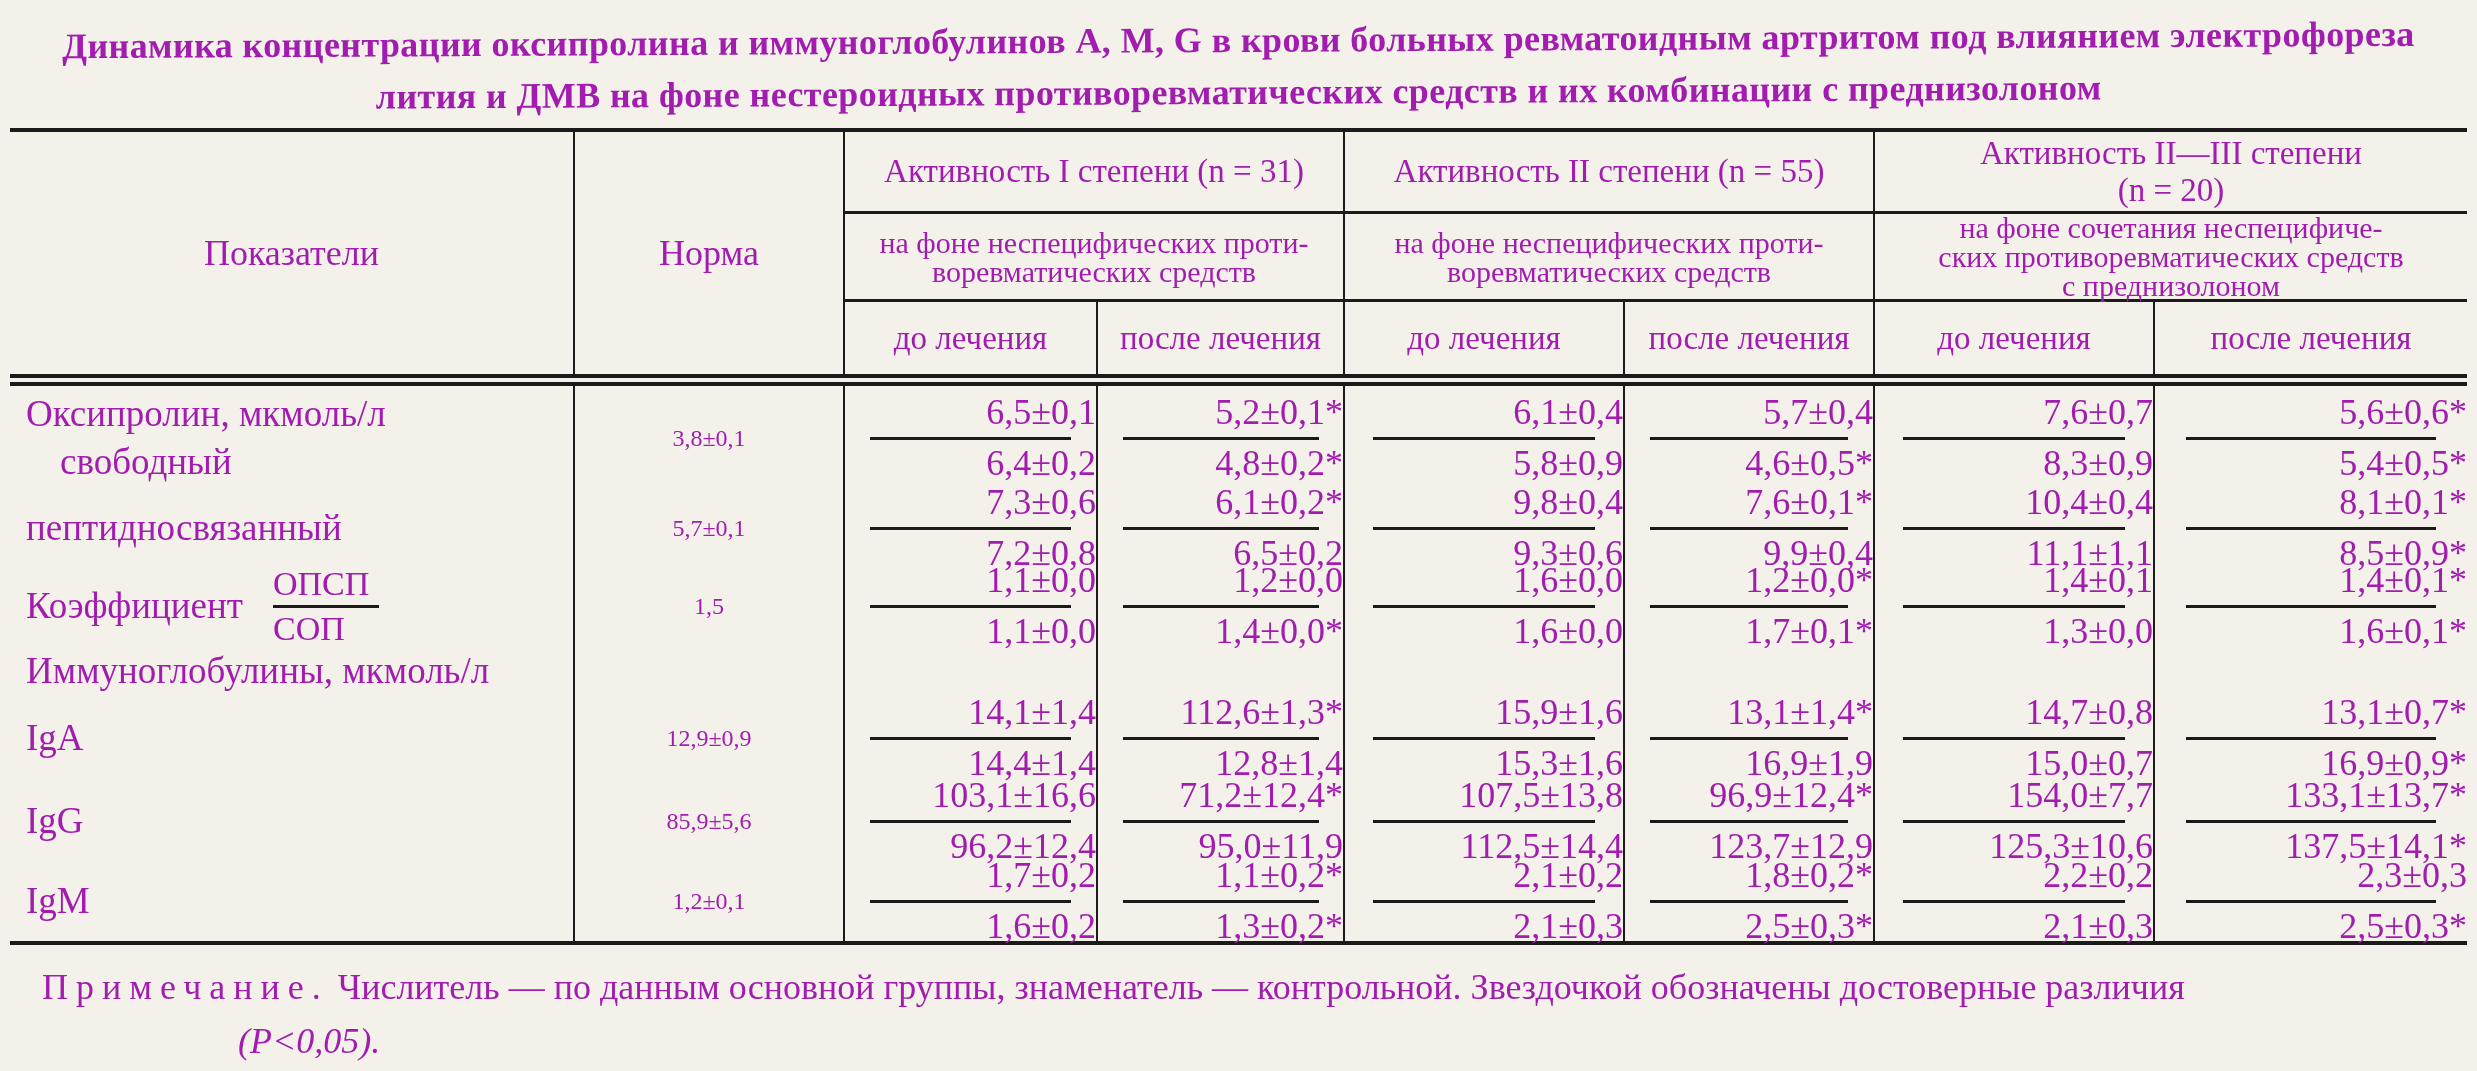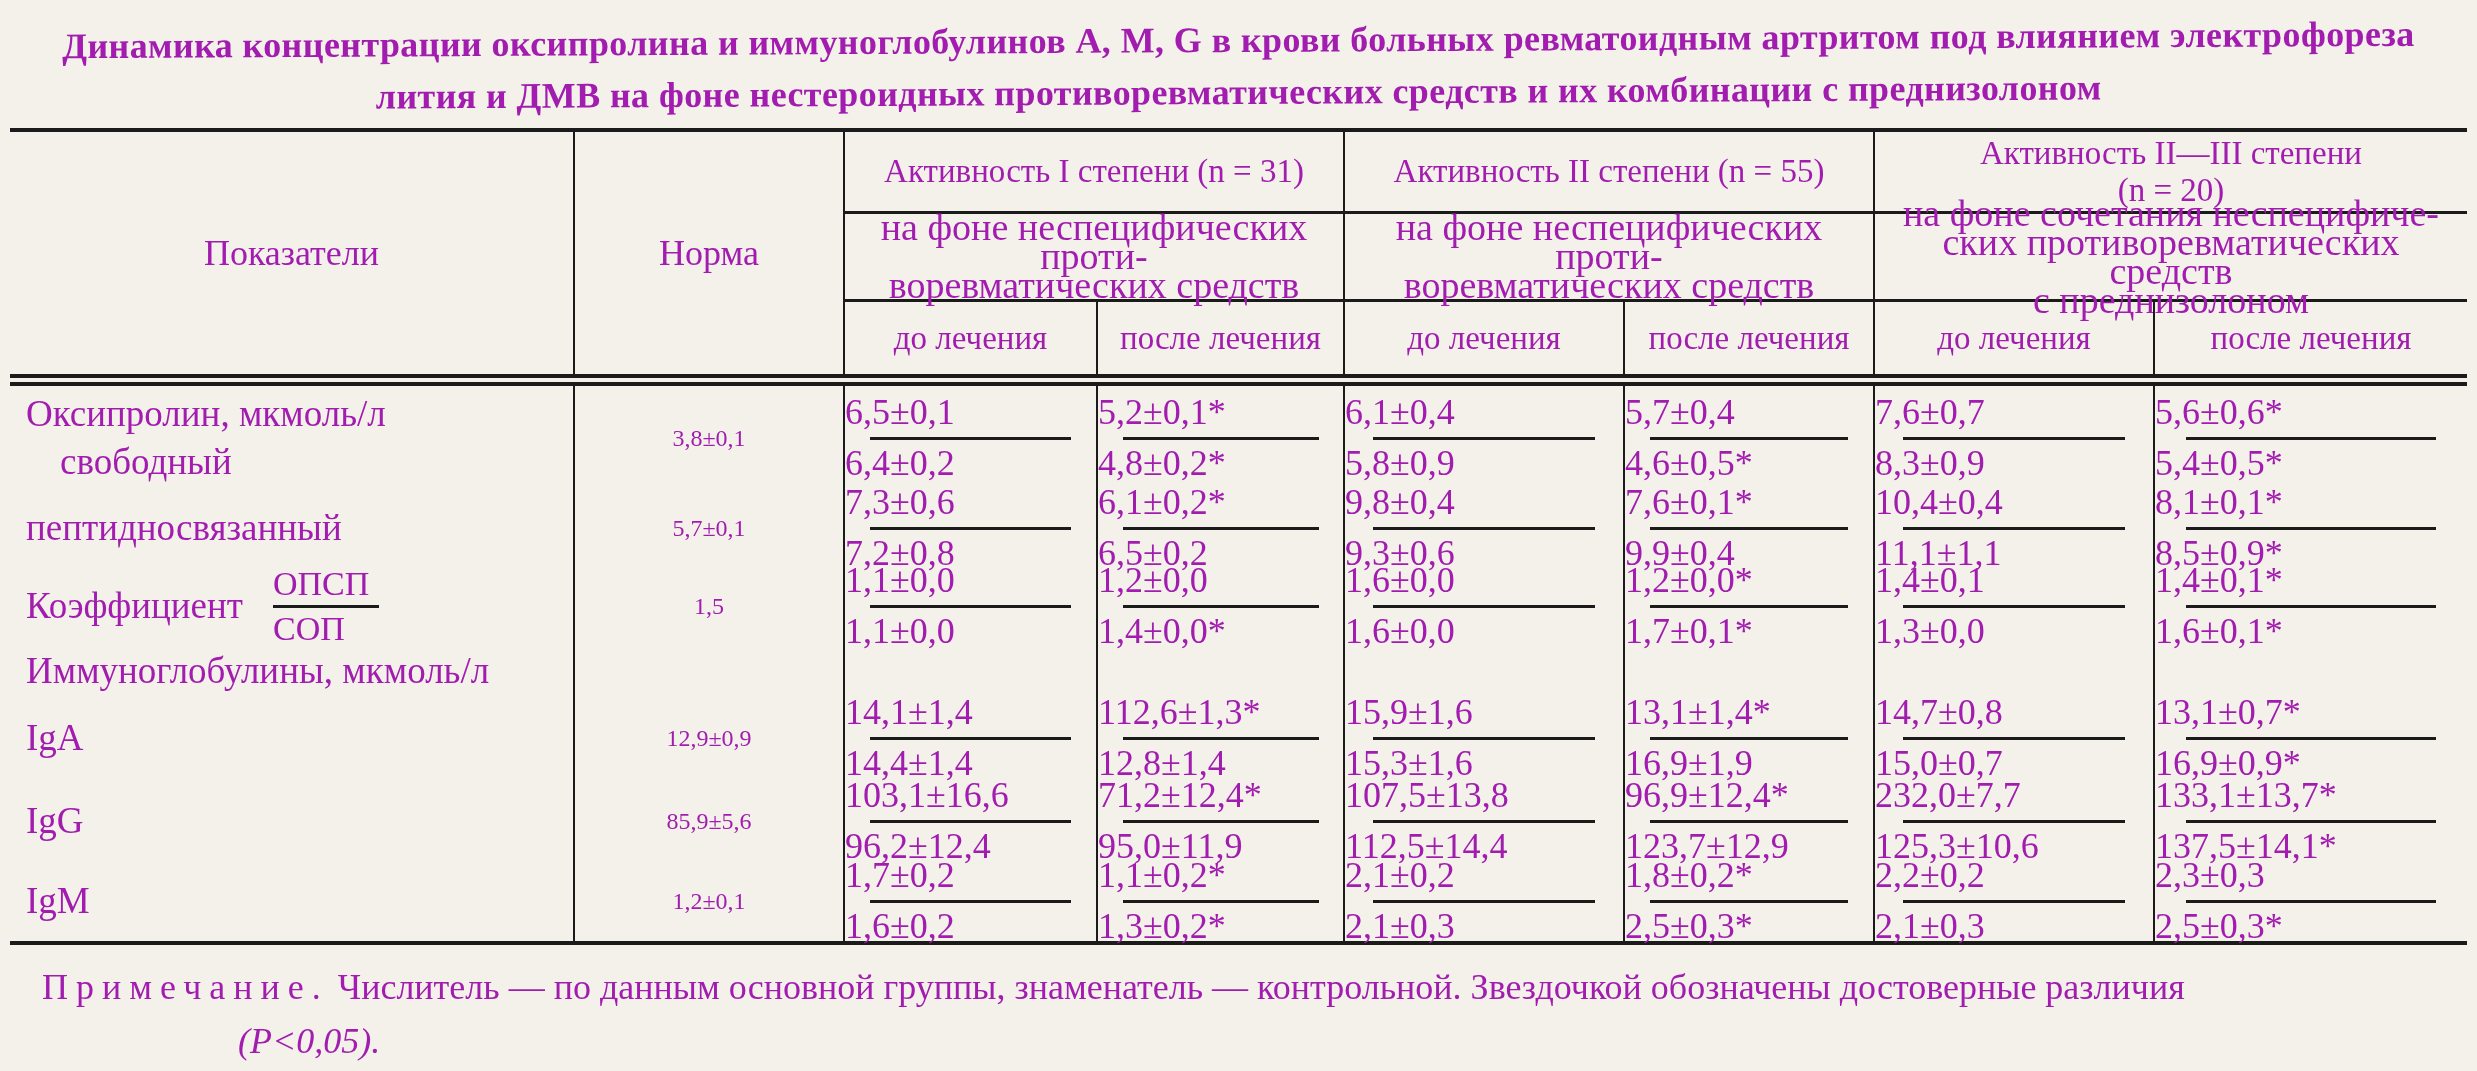--- a/index.html
+++ b/index.html
@@ -28,40 +28,40 @@
   }
   .hc {display:flex; align-items:center; justify-content:center; text-align:center; box-sizing:border-box;}
   .br {border-right:2px solid #1b1b1b;}
   .bb {border-bottom:3px solid #1b1b1b;}
   .h-ind  {grid-area:1/1/4/2; font-size:36px;}
   .h-norm {grid-area:1/2/4/3; font-size:36px;}
   .g1t{grid-area:1/3/2/5}.g1s{grid-area:2/3/3/5}.g1b{grid-area:3/3/4/4}.g1a{grid-area:3/4/4/5}
   .g2t{grid-area:1/5/2/7}.g2s{grid-area:2/5/3/7}.g2b{grid-area:3/5/4/6}.g2a{grid-area:3/6/4/7}
   .g3t{grid-area:1/7/2/9}.g3s{grid-area:2/7/3/9}.g3b{grid-area:3/7/4/8}.g3a{grid-area:3/8/4/9}
   .gt {font-size:33px; line-height:1.12; white-space:pre-line; padding:2px 8px;}
-  .gs {font-size:38px; line-height:29px; white-space:pre-line; padding:2px 6px;}
+  .gs {font-size:30px; line-height:29px; white-space:pre-line; padding:2px 6px;}
   .gba{font-size:33px;}
   
   .trow {display:flex;}
   .r0{height:105px}.r1{height:75px}.r2{height:80px}.r3{height:50px}.r4{height:85px}.r5{height:80px}.r6{height:80px}
   .cell {box-sizing:border-box; border-right:2px solid #1b1b1b;
          display:flex; align-items:center; justify-content:center;}
   .trow .cell:last-child {border-right:none;}
   .w1{width:565px}.w2{width:270px}.w3{width:253px}.w4{width:247px}
   .w5{width:280px}.w6{width:250px}.w7{width:280px}.w8{width:312px}
   .label-cell {justify-content:flex-start; font-size:37px; text-align:left; padding-left:16px;}
   .label-cell.top {align-items:flex-start; padding-top:4px;}
   .lblblock {display:block; line-height:1.3;}
   .lblblock.indent {}
   .lblblock.withfrac {display:flex; align-items:center; gap:30px;}
   .lbl2 {margin-left:34px;}
   .minifrac {display:inline-flex; flex-direction:column; align-items:flex-start; font-size:34px; line-height:1.1;}
   .minifrac .bar {width:110%; height:3px; background:#1b1b1b; margin:2px 0;}
   .norm-cell {font-size:24px;}
-  .frac {width:100%; display:flex; flex-direction:column; align-items:flex-start;
+  .frac {width:100%; display:flex; flex-direction:column; align-items:flex-end;
          font-size:36px; line-height:1.1; text-align:center;}
   .frac .bar {width:80%; height:3px; background:#1b1b1b; margin:4px auto;}
   
   .note {position:absolute; left:42px; top:960px; right:26px; font-size:36px; line-height:1.5;}
   .note-label {letter-spacing:8px;}
   .note-line2 {margin-left:196px; font-style:italic;}
 </style>
 </head>
 <body>
 
@@ -338,21 +338,21 @@
           </div>
           <div class="cell w6 val-cell">
             <div class="frac">
               <div class="fnum">96,9±12,4*</div>
               <div class="bar"></div>
               <div class="fden">123,7±12,9</div>
             </div>
           </div>
           <div class="cell w7 val-cell">
             <div class="frac">
-              <div class="fnum">232,0±7,7</div>
+              <div class="fnum">154,0±7,7</div>
               <div class="bar"></div>
               <div class="fden">125,3±10,6</div>
             </div>
           </div>
           <div class="cell w8 val-cell">
             <div class="frac">
               <div class="fnum">133,1±13,7*</div>
               <div class="bar"></div>
               <div class="fden">137,5±14,1*</div>
             </div>

